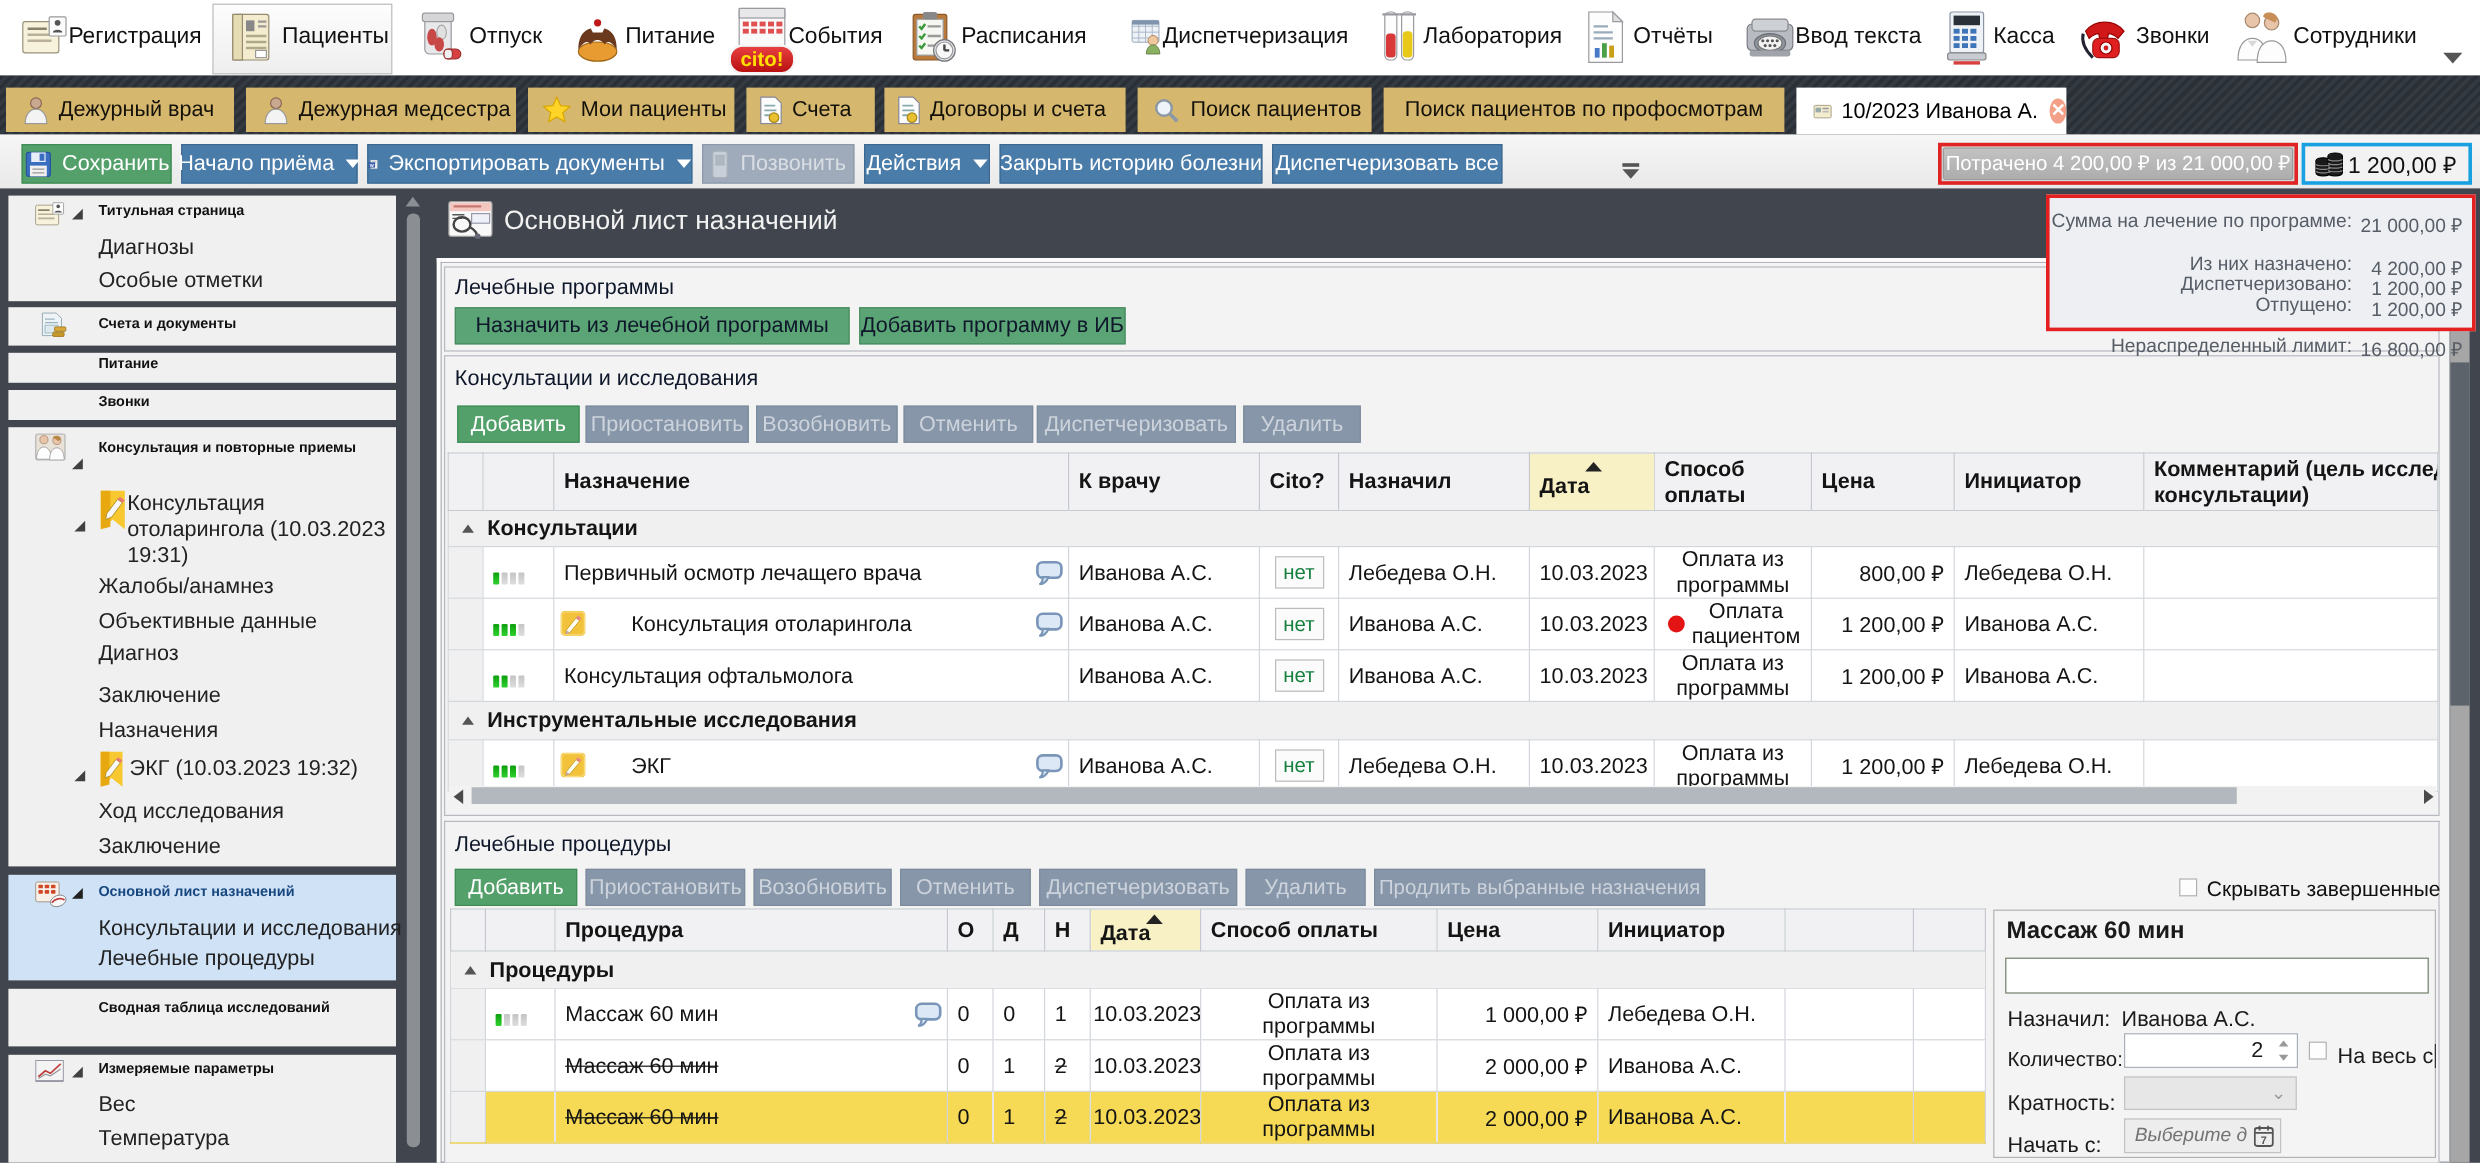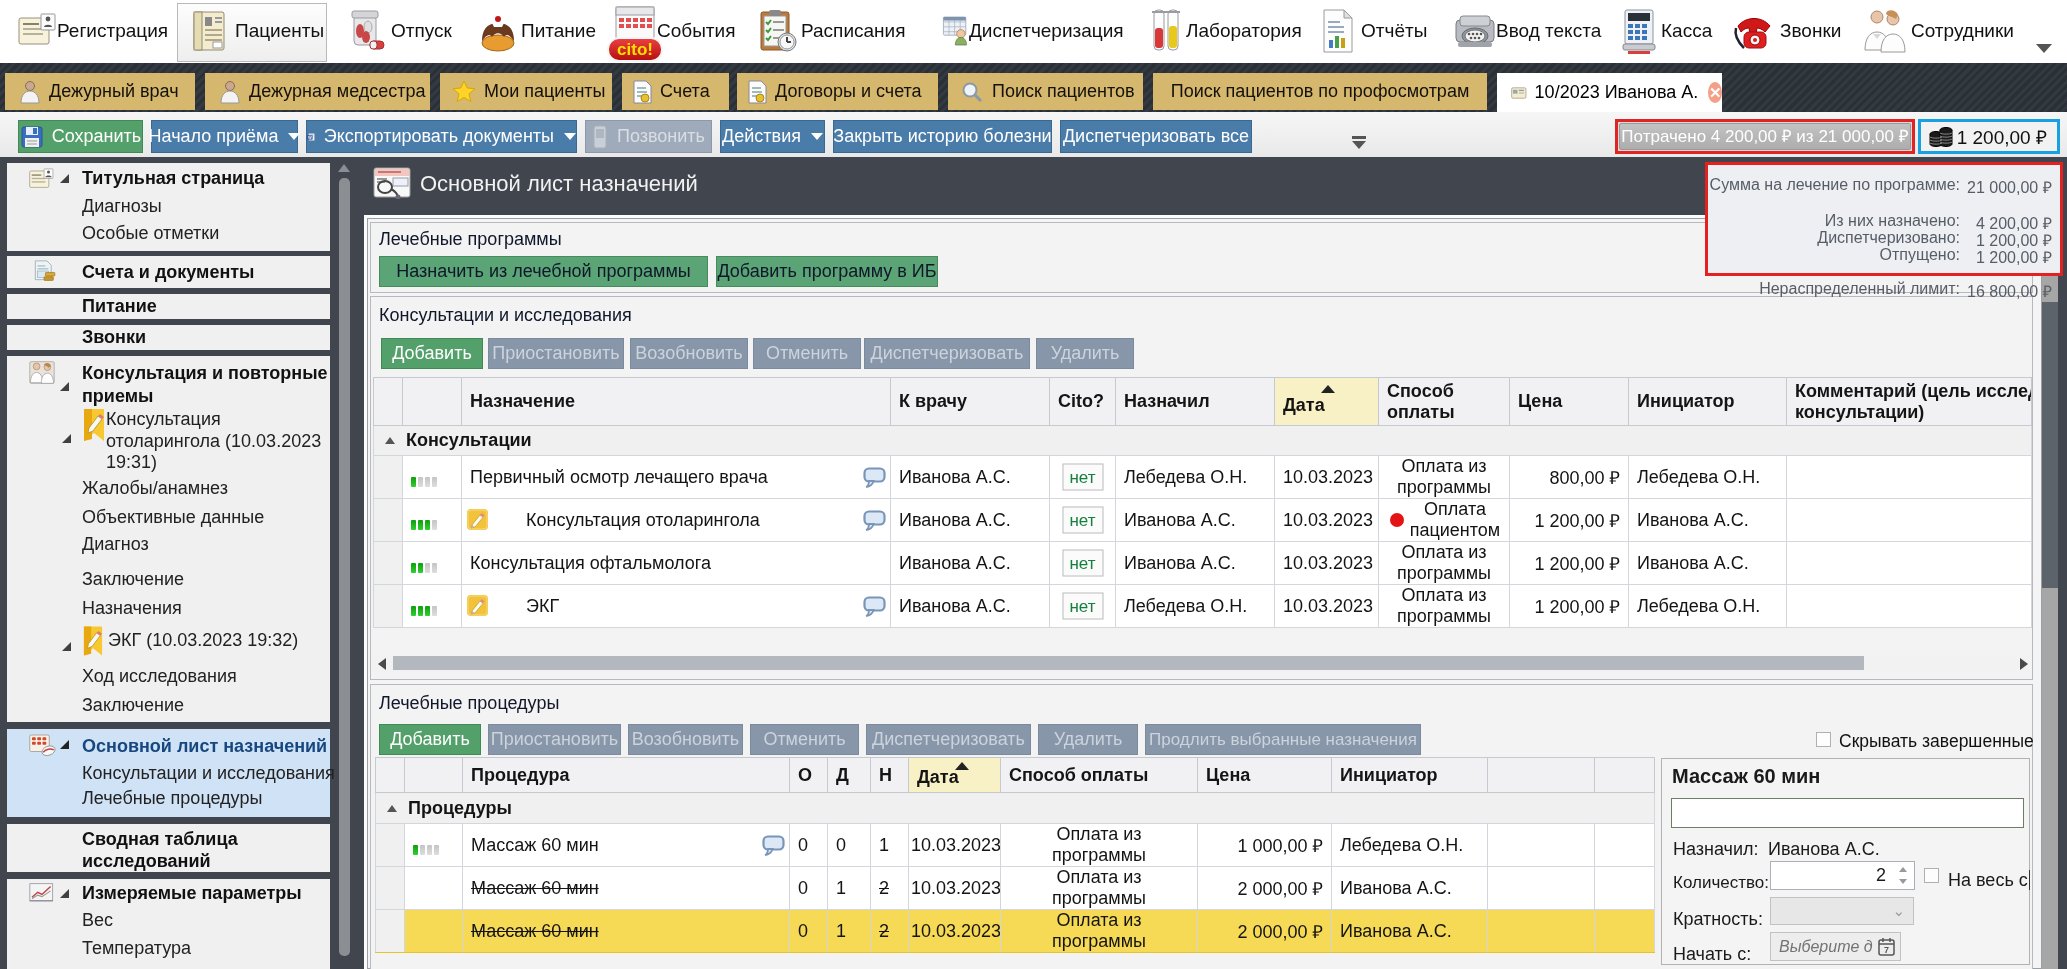--- a/index.html
+++ b/index.html
@@ -18,21 +18,21 @@
 .tabw{position:absolute;top:10px;height:39px;background:#fff;display:flex;align-items:center;font-size:18px;color:#000;white-space:nowrap}
 
 #btnbar{left:0;top:112px;width:2067px;height:45px;background:linear-gradient(#f6f6f6,#e9e9e9)}
 .bb{position:absolute;top:8px;height:33px;display:flex;align-items:center;justify-content:center;font-size:18px;color:#fff;white-space:nowrap}
 .blue{background:#4a7caa;border:1px solid #3c688f}
 .green{background:#53a06a;border:1px solid #3f8a55}
 .dis{background:#9fabba;border:1px solid #8d99a8;color:#d9dee5}
 .caret{display:inline-block;width:0;height:0;border-left:6px solid transparent;border-right:6px solid transparent;border-top:7px solid #fff;margin-left:10px}
 
 .spanel{position:absolute;left:7px;width:323px;background:#f0f0f0;color:#1c1c1c}
-.sp-title{font-weight:bold;font-size:18px;color:#111;white-space:nowrap}
+.sp-title{font-weight:bold;font-size:12px;color:#111;white-space:nowrap}
 .sp-item{font-size:18px;color:#222;white-space:nowrap}
 .tri{position:absolute;width:0;height:0;border-bottom:9px solid #404040;border-left:9px solid transparent}
 
 #mainpanel{left:364px;top:215px;width:1678px;height:754px;background:#f4f4f4;border:3px solid #fcfcfc;border-right:none;border-bottom:none;box-shadow:inset 0 0 0 1px #9aa0a6}
 .section{position:absolute;background:#f3f3f3;border:1px solid #b6bac0}
 .h19{font-weight:normal;font-size:18px;color:#0f172a;white-space:nowrap}
 .gbtn{position:absolute;display:flex;align-items:center;justify-content:center;font-size:18px;color:#0f172a;background:#5ba476;border:1px solid #478a5e;white-space:nowrap}
 .tbtn{position:absolute;height:31px;display:flex;align-items:center;justify-content:center;font-size:18px;white-space:nowrap}
 .tbg{background:#53a06a;border:1px solid #3f8a55;color:#fff}
 .tbd{background:#8796a9;border:1px solid #7b8a9c;color:#ccd3dc}
@@ -587,20 +587,23 @@
         <td class="citoc">
           <span class="net">нет</span>
         </td>
         <td>Иванова А.С.</td>
         <td>10.03.2023</td>
   <td class="pay">Оплата из<br>программы</td>
         <td class="price">1 200,00 ₽</td>
         <td>Иванова А.С.</td>
         <td></td>
 </tr>
+<tr class="cgrp" style="height:32px">
+        <td colspan="11"><span class="grptri" style="left:11px;top:12px"></span><span style="margin-left:24px">Инструментальные исследования</span></td>
+      </tr>
 <tr style="height:40px">
   <td class="c1"></td>
         <td>
           <div class="bars">
             <i class="bar bgreen"></i>
             <i class="bar bgreen"></i>
             <i class="bar bgreen"></i>
             <i class="bar bgray"></i>
           </div>
         </td>

